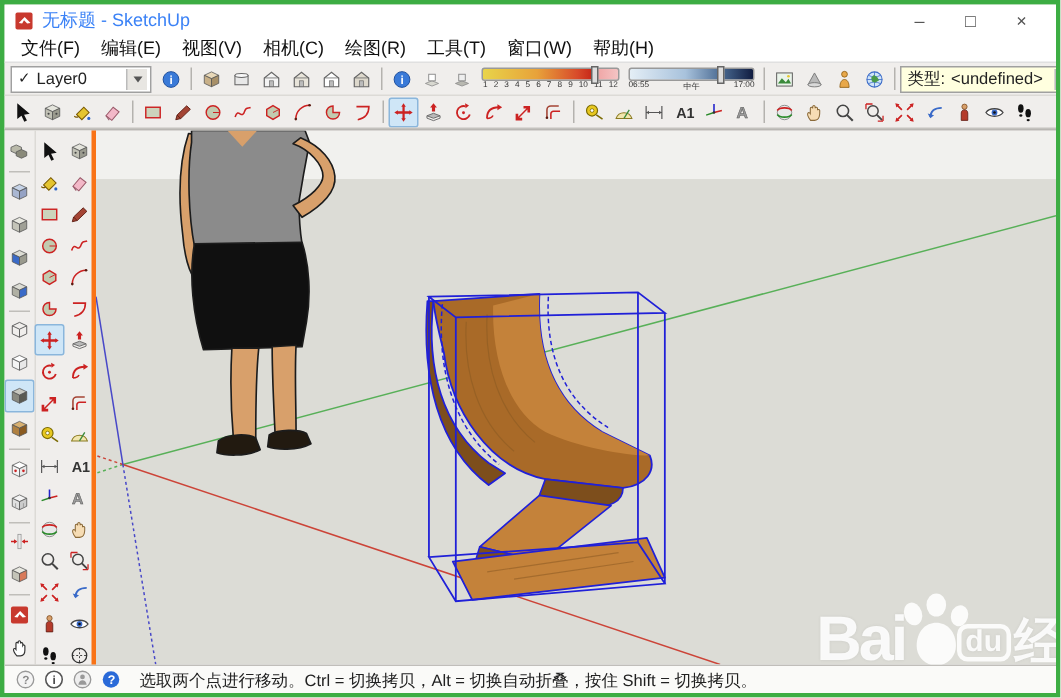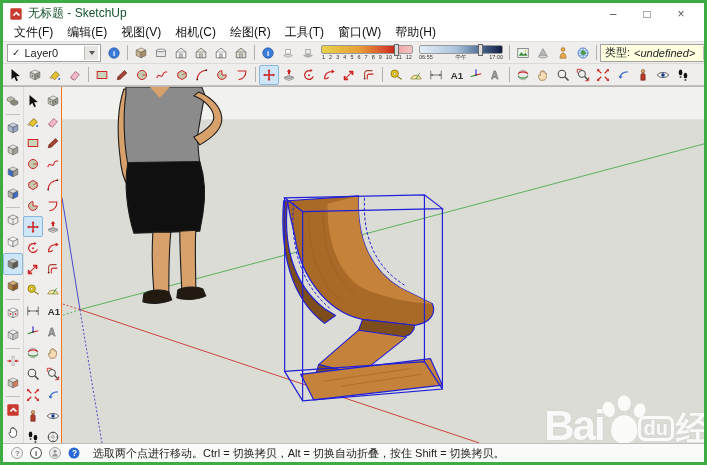--- a/index.html
+++ b/index.html
@@ -1,21 +1,21 @@
 <!DOCTYPE html>
 <html style="--border_green: #3dad43; --accent_active: #cfe6f7; --axis_red: #cc4438; --axis_green: #58b058; --axis_blue: #4848c8; --selection_blue: #2020d8; --wood_light: #c4823a; --wood_mid: #a96a28; --wood_dark: #7d4e1c; --sky: #f1f1ee; --ground: #dcdcd6; --skin: #d8a06b; --shirt_gray: #8b8b8b;"><head>
 <meta charset="utf-8">
 <style>
   html,body{margin:0;padding:0;background:#fff;font-family:"Liberation Sans","DejaVu Sans",sans-serif;}
   .window{position:relative;width:707px;height:465px;box-sizing:border-box;border:3px solid var(--border_green);
           background:#f0eeec;display:flex;flex-direction:column;overflow:hidden;}
   
   .titlebar{height:21px;background:#fff;display:flex;align-items:center;padding:0 6px;flex:0 0 auto;}
   .titlebar .logo{width:14px;height:14px;margin-right:5px;flex:0 0 auto;}
-  .titlebar .title{font-size:12px;color:#14532d;}
+  .titlebar .title{font-size:12px;color:#3b82f6;}
   .wc{margin-left:auto;display:flex;align-items:center;}
   .wc span{width:34px;text-align:center;color:#555;font-size:12px;cursor:default;line-height:20px;}
   
   .menubar{height:17px;background:#fff;display:flex;align-items:center;font-size:12px;color:#111;
            border-bottom:1px solid #e0e0e0;flex:0 0 auto;padding-left:4px;}
   .menu-item{padding:0 7px;line-height:17px;}
   
   .tb{display:flex;align-items:center;background:#f0eeec;flex:0 0 auto;white-space:nowrap;overflow:hidden;}
   .tb1{height:21px;border-bottom:1px solid #dcdad6;padding-left:4px;}
   .tb2{height:21px;border-bottom:1px solid #c4c2be;padding-left:2px;}
@@ -27,21 +27,21 @@
   .grp{display:flex;align-items:center;flex:0 0 auto;}
   
   .combo{display:flex;align-items:center;background:#fff;border:1px solid #a0a0a0;height:16px;
          font-size:11px;color:#222;padding:0 2px 0 4px;margin-right:3px;flex:0 0 auto;}
   .combo .chk{margin-right:4px;font-size:10px;}
   .combo .dd{width:13px;height:14px;margin-left:auto;background:#e8e6e2;border-left:1px solid #bbb;
              display:flex;align-items:center;justify-content:center;}
   .combo .dd:before{content:"";border:3px solid transparent;border-top:4px solid #555;margin-top:3px;}
   .combo.layer{width:86px;}
   .combo.type{width:112px;background:#ffffdf;}
-  .combo.type .val{margin-left:4px;font-style:italic;}
+  .combo.type .val{margin-left:4px;}
   
   .mslider{width:92px;margin:0 3px;flex:0 0 auto;}
   .mgrad{height:7px;border:1px solid #999;border-radius:2px;position:relative;
          background:linear-gradient(90deg,#e8d44a,#e8a23a 40%,#d84a2a 70%,#c82a1a 80%,#f0a8a8 86%,#f4c4c4 100%);}
   .mhandle{position:absolute;top:-2px;left:80%;width:3px;height:10px;background:#ddd;border:1px solid #666;}
   .mticks{display:flex;justify-content:space-between;font-size:5.5px;color:#333;padding:0 1px;}
   .tslider{width:84px;margin:0 3px;flex:0 0 auto;position:relative;}
   .tgrad{height:7px;border:1px solid #999;border-radius:2px;position:relative;
          background:linear-gradient(90deg,#e4eef6,#a8c2dc 45%,#486890 75%,#101c40 100%);}
   .thandle{position:absolute;top:-2px;left:71%;width:3px;height:10px;background:#ddd;border:1px solid #666;}
@@ -49,21 +49,21 @@
   
   .main{flex:1;display:flex;min-height:0;border-top:1px solid #b8b6b2;}
   .leftbar{width:58px;flex:0 0 auto;display:flex;background:#f0eeec;}
   .stylesCol{width:20px;display:flex;flex-direction:column;align-items:center;padding-top:3px;}
   .toolsCol{width:38px;display:flex;flex-direction:column;padding-top:3px;border-left:1px solid #dcdad6;}
   .toolsRow{display:flex;justify-content:center;}
   .toolsCol .tbtn,.stylesCol .tbtn{width:18px;height:19px;}
   .stylesCol .tbtn{height:20px;}
   .hsep{height:1px;background:#c0beba;width:14px;margin:2px 0;}
   
-  .canvas{flex:1;position:relative;border-left:1px solid #f97316;overflow:hidden;text-align:center;}
+  .canvas{flex:1;position:relative;border-left:3px solid #f97316;overflow:hidden;text-align:center;}
   .scene{position:absolute;inset:0;width:100%;height:100%;}
   
   .statusbar{height:18px;background:#fafaf8;border-top:1px solid #c0beba;display:flex;align-items:center;
              font-size:11px;color:#222;flex:0 0 auto;padding-left:4px;}
   .statusbar .sicons{display:flex;align-items:center;margin-right:10px;}
   .statusbar .sicons .tbtn{width:17px;}
   .msg{white-space:nowrap;overflow:hidden;}
   
   .watermark{position:absolute;right:-6px;bottom:0px;display:flex;align-items:flex-end;
              color:rgba(255,255,255,.88);font-weight:bold;pointer-events:none;z-index:5;

